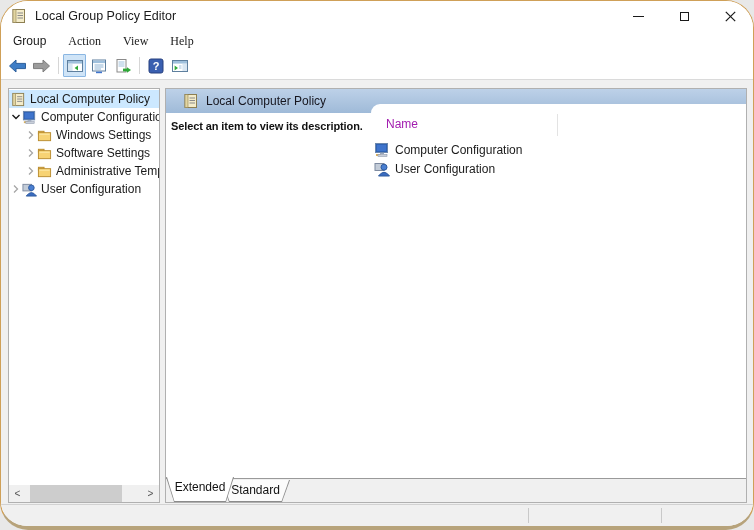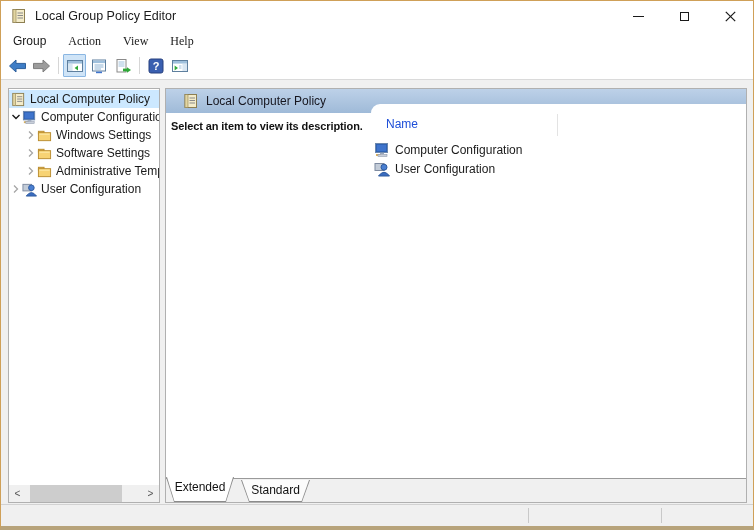--- a/index.html
+++ b/index.html
@@ -4,20 +4,21 @@
 <style>
   * { margin:0; padding:0; box-sizing:border-box; }
   html,body { background:#e8e8e8; }
   body { font-family:"Liberation Sans", sans-serif; -webkit-font-smoothing:antialiased; }
 
   .window{
     position:relative; width:754px; height:530px; background:#fff;
     border-style:solid; border-width:1px 1px 4px 1px;
     border-color:#cfa058 #cfa058 #b7a37b #cfa058;
     overflow:hidden;
+    border-radius:28px;
   }
 
   
   .titlebar{ height:30px; display:flex; align-items:center; background:#fff; }
   .titlebar .app-icon{ margin-left:10px; width:16px; height:16px; flex:0 0 auto; }
   .titlebar .title{ margin-left:8px; font-size:12.5px; color:#1a1a1a; white-space:nowrap; }
   .titlebar .spacer{ flex:1; }
   .caption-btn{ width:46px; height:30px; display:flex; align-items:center; justify-content:center; }
   .glyph-min{ width:11px; height:1px; background:#1a1a1a; }
   .glyph-max{ width:9px; height:9px; border:1px solid #1a1a1a; }
@@ -61,40 +62,40 @@
   .result-pane{ position:absolute; left:164px; top:8px; width:582px; height:415px;
                 background:#fff; border:1px solid #b0b0b0; overflow:hidden; }
   .banner{ position:absolute; left:0; right:0; top:0; height:24px; z-index:1;
            background:linear-gradient(#bdd1e8, #9fbad8); display:flex; align-items:center; }
   .banner .b-icon{ width:16px; height:16px; margin-left:17px; }
   .banner .b-title{ margin-left:7px; font-size:12px; color:#16161f; }
   .description{ position:absolute; left:5px; top:31px; z-index:0; width:198px;
                 font-size:11px; letter-spacing:-0.1px; color:#111; white-space:nowrap;font-weight:bold; }
   .list-panel{ position:absolute; left:205px; top:15px; right:0; bottom:24px; z-index:2;
                background:#fff; border-top-left-radius:9px; }
-  .col-header{ position:absolute; left:15px; top:13px; font-size:12px; color:#1d4ed8; }
+  .col-header{ position:absolute; left:15px; top:13px; font-size:12px; color:#a21caf; }
   .col-divider{ position:absolute; left:186px; top:10px; width:1px; height:22px; background:#e3e3e3; }
   .list-row{ position:absolute; left:3px; height:19px; display:flex; align-items:center; }
   .list-row .l-icon{ width:16px; height:16px; margin-right:5px; flex:0 0 auto; }
   .list-row .l-label{ font-size:12px; color:#1a1a1a; white-space:nowrap; }
   .row-0{ top:36px; } .row-1{ top:55px; }
 
   
   .tab-strip{ position:absolute; left:0; right:0; bottom:0; height:24px; background:#f0f0f0;
               border-top:1px solid #9a9a9a; z-index:3; }
   .tab{ position:absolute; height:23px; }
   .tab .shape-border{ position:absolute; inset:0;
       clip-path:polygon(0 0, 100% 0, calc(100% - 8px) 100%, 8px 100%); background:#8b8b8b; }
   .tab .shape-fill{ position:absolute; left:1px; right:1px; top:0; bottom:1px;
       clip-path:polygon(0 0, 100% 0, calc(100% - 7.4px) 100%, 7.4px 100%); background:#fff; }
   .tab .tab-label{ position:absolute; inset:0; text-align:center; line-height:21px;
       font-size:12px; color:#111; }
   .tab-active{ left:0; top:-2px; width:68px; height:25px; z-index:4; }
   .tab-active .shape-fill{ bottom:1px; }
-  .tab-inactive{ left:75px; top:1px; width:69px; height:22px; }
+  .tab-inactive{ left:55px; top:1px; width:69px; height:22px; }
   .tab-inactive .shape-fill{ background:#fbfbfb; }
 
   
   .statusbar{ position:relative; height:22px; background:#f0f0f0; border-top:1px solid #d2d2d2; }
   .status-div{ position:absolute; top:3px; bottom:3px; width:1px; background:#c9c9c9; }
   .status-div.d1{ left:527px; } .status-div.d2{ left:660px; }
 
   svg{ display:block; }
 </style>
 </head>

